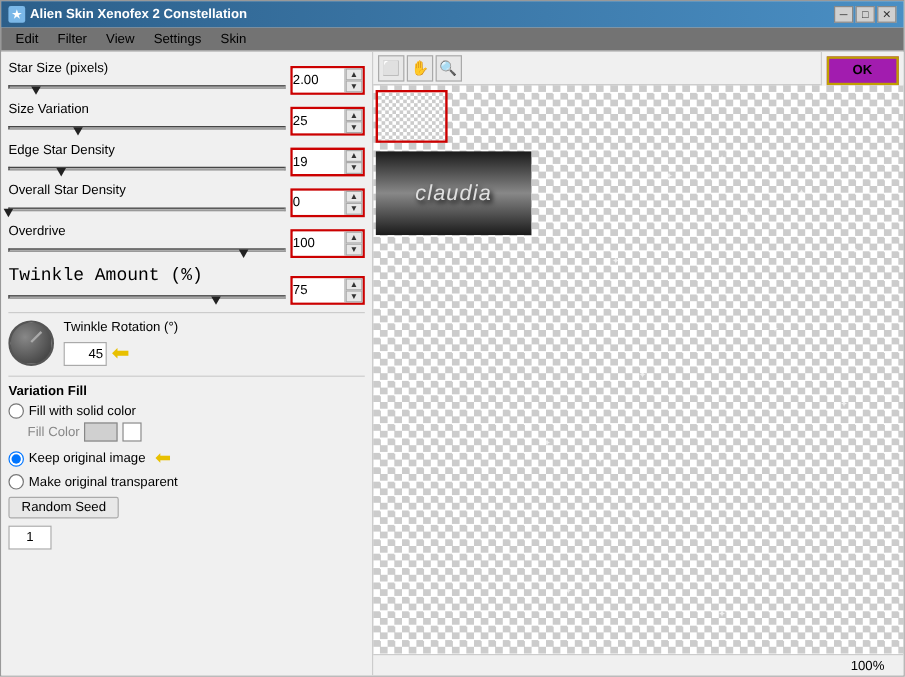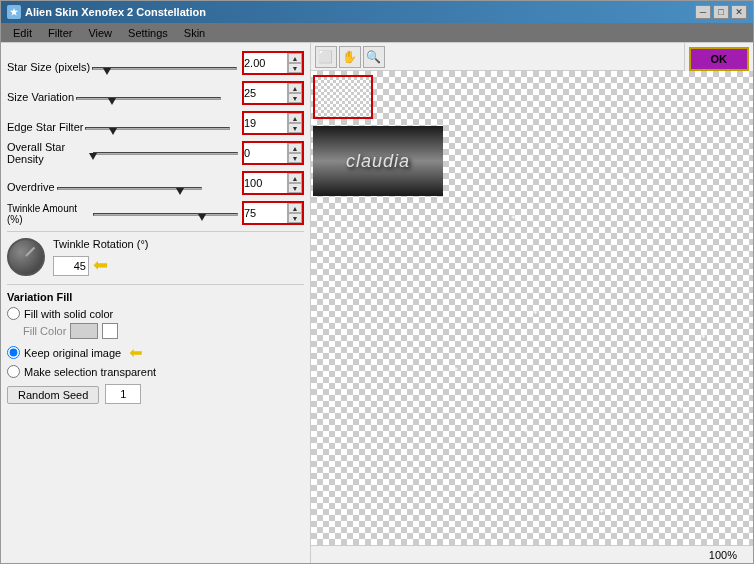--- a/index.html
+++ b/index.html
@@ -185,23 +185,24 @@
       border: 1px solid #888;
     }
     .color-swatch-white {
       width: 16px;
       height: 16px;
       background: white;
       border: 1px solid #888;
     }
     .random-seed-row {
       display: flex;
-      align-items: flex-end;
+      align-items: flex-start;
       gap: 6px;
       margin-top: 6px;
+      flex-direction: column;
     }
     .random-seed-btn {
       padding: 2px 10px;
       background: #e8e8e8;
       border: 1px solid #aaa;
       border-radius: 2px;
       cursor: pointer;
       font-size: 11px;
     }
     .random-seed-input {
@@ -390,21 +391,21 @@
     }
     .combined-row {
       display: flex;
       align-items: flex-end;
       gap: 4px;
       margin-bottom: 6px;
     }
     .label-and-slider {
       flex: 1;
       display: flex;
-      flex-direction: row;
+      flex-direction: column;
       gap: 2px;
     }
     .thumb-triangle {
       position: absolute;
       bottom: 0;
       transform: translateX(-50%);
       width: 0;
       height: 0;
       border-left: 4px solid transparent;
       border-right: 4px solid transparent;
@@ -473,21 +474,21 @@
           <input class="spin-input" value="25" style="">
           <div class="spins">
             <div class="spin-up">▲</div>
             <div class="spin-down">▼</div>
           </div>
         </div>
       </div>
 
       <div class="combined-row">
         <div class="label-and-slider">
-          <div style="font-size:11px;">Edge Star Filter</div>
+          <div style="font-size:11px;">Edge Star Density</div>
           <div class="the-slider-line">
             <div class="h-slider" style="width:145px; position:relative;">
               <div class="h-slider-track"></div>
               <div class="thumb-triangle" style="left:19%;"></div>
             </div>
           </div>
         </div>
         <div class="spin-group">
           <input class="spin-input" value="19" style="">
           <div class="spins">
@@ -530,21 +531,21 @@
           <input class="spin-input" value="100" style="">
           <div class="spins">
             <div class="spin-up">▲</div>
             <div class="spin-down">▼</div>
           </div>
         </div>
       </div>
 
       <div class="combined-row">
         <div class="label-and-slider">
-          <div style="font-size:10px;">Twinkle Amount (%)</div>
+          <div style="font-size:15px;font-family:Liberation Mono, monospace;">Twinkle Amount (%)</div>
           <div class="the-slider-line">
             <div class="h-slider" style="width:145px; position:relative;">
               <div class="h-slider-track"></div>
               <div class="thumb-triangle" style="left:75%;"></div>
             </div>
           </div>
         </div>
         <div class="spin-group">
           <input class="spin-input" value="75" style="">
           <div class="spins">
@@ -584,21 +585,21 @@
           <div class="color-swatch"></div>
           <div class="color-swatch-white"></div>
         </div>
         <div class="radio-row">
           <input type="radio" class="radio-input" name="bg-fill" checked="" style="">
           <label>Keep original image</label>
           <span class="yellow-arrow" style="font-size:16px; margin-left:4px;">⬅</span>
         </div>
         <div class="radio-row">
           <input type="radio" class="radio-input" name="bg-fill" style="">
-          <label>Make selection transparent</label>
+          <label>Make original transparent</label>
         </div>
       </div>
 
       <div class="random-seed-row">
         <button class="random-seed-btn">Random Seed</button>
         <input class="random-seed-input" type="text" value="1" style="">
       </div>
 
     </div>
 

